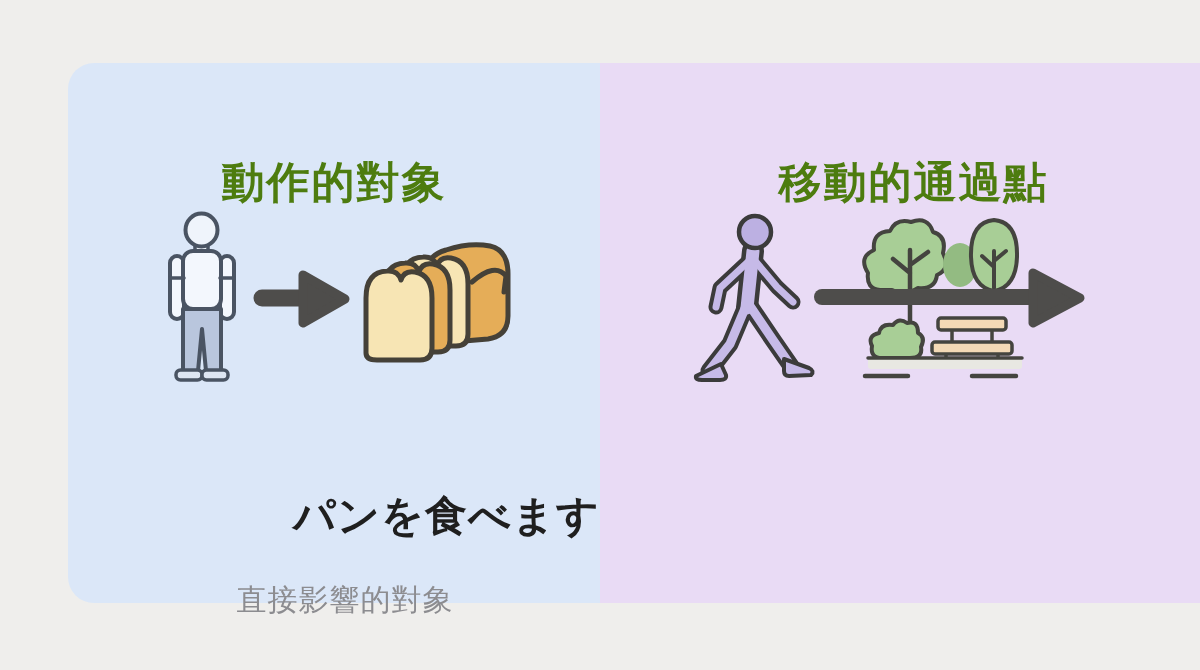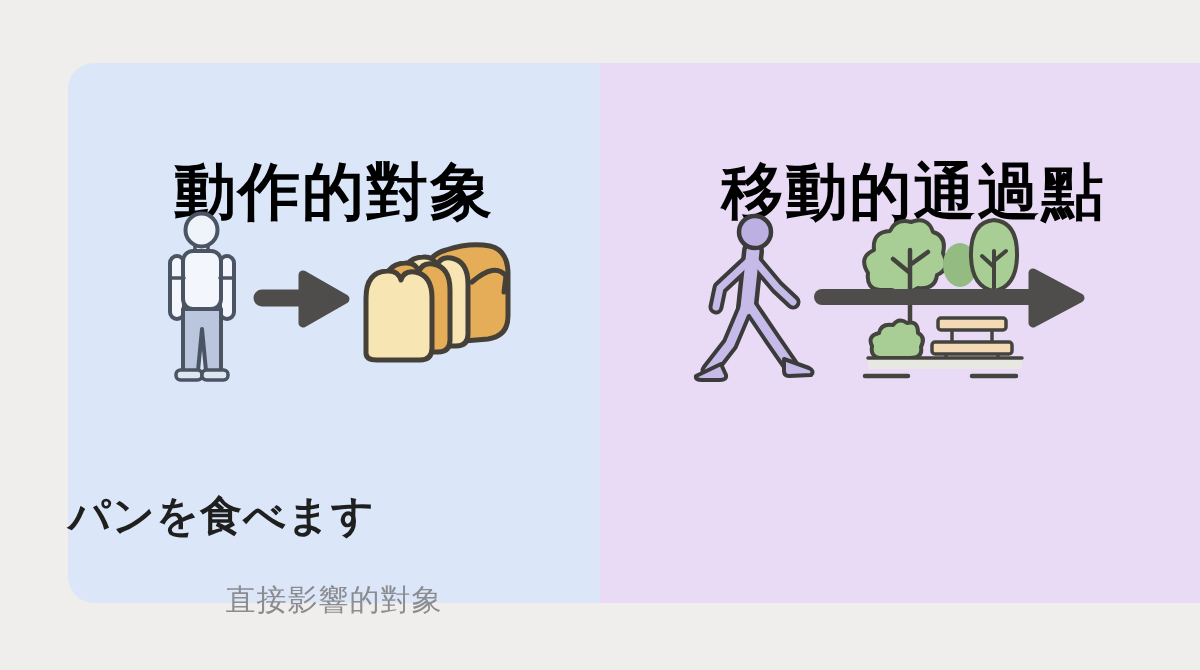--- a/index.html
+++ b/index.html
@@ -6,28 +6,28 @@
   body{
     width:1200px;height:670px;position:relative;overflow:hidden;
     background:#efeeec;
     font-family:"Liberation Sans","DejaVu Sans",sans-serif;
   }
   .panel{position:absolute;top:63px;height:540px;}
   .panel-left{left:68px;width:532px;background:#dbe7f8;border-radius:26px 0 0 26px;}
   .panel-right{left:600px;width:627px;background:#e9dbf5;border-radius:0 26px 26px 0;}
   .panel .title{
     position:absolute;top:98px;left:0;width:100%;text-align:center;
-    font-size:62px;font-weight:800;color:#000000;letter-spacing:2px;line-height:1;
+    font-size:43px;font-weight:800;color:#4d7c0f;letter-spacing:2px;line-height:1;
   }
   .panel .sentence{
-    position:absolute;top:432px;left:0;width:100%;text-align:left;
+    position:absolute;top:432px;left:0;width:100%;text-align:right;
     font-size:42px;font-weight:600;color:#1f1f1f;letter-spacing:1px;line-height:1;
   }
   .panel .caption{
-    position:absolute;top:522px;left:0;width:100%;text-align:center;
+    position:absolute;top:522px;left:11px;width:100%;text-align:center;
     font-size:30px;font-weight:400;color:#8c8c90;letter-spacing:1px;line-height:1;
   }
   .illus{position:absolute;top:205px;}
   .illus-left{left:160px;}
   .illus-right{left:690px;}
 </style>
 </head>
 <body>
 
 <div class="panel panel-left">

